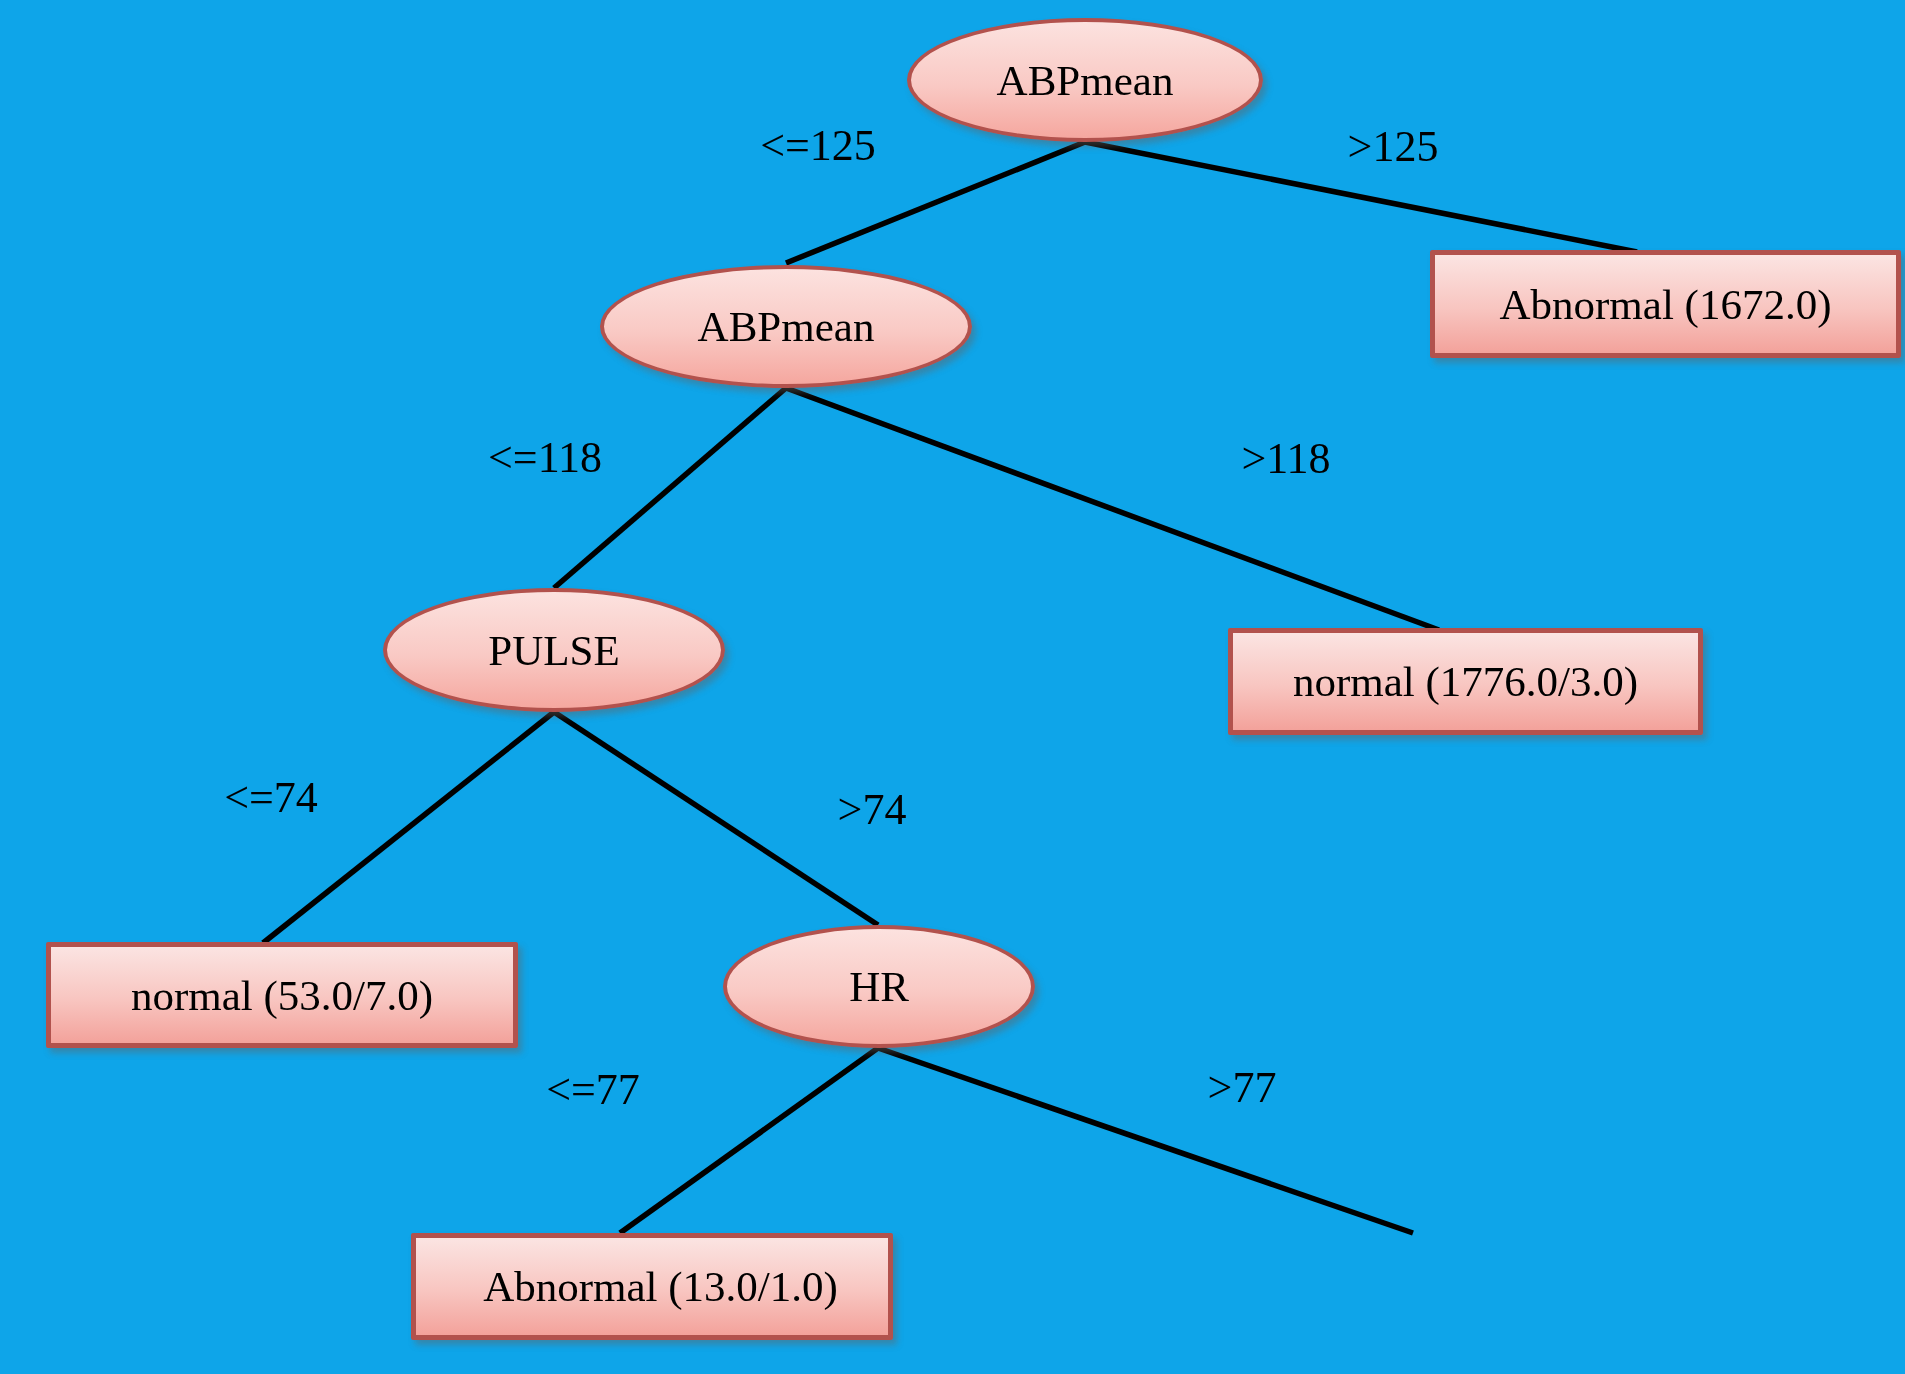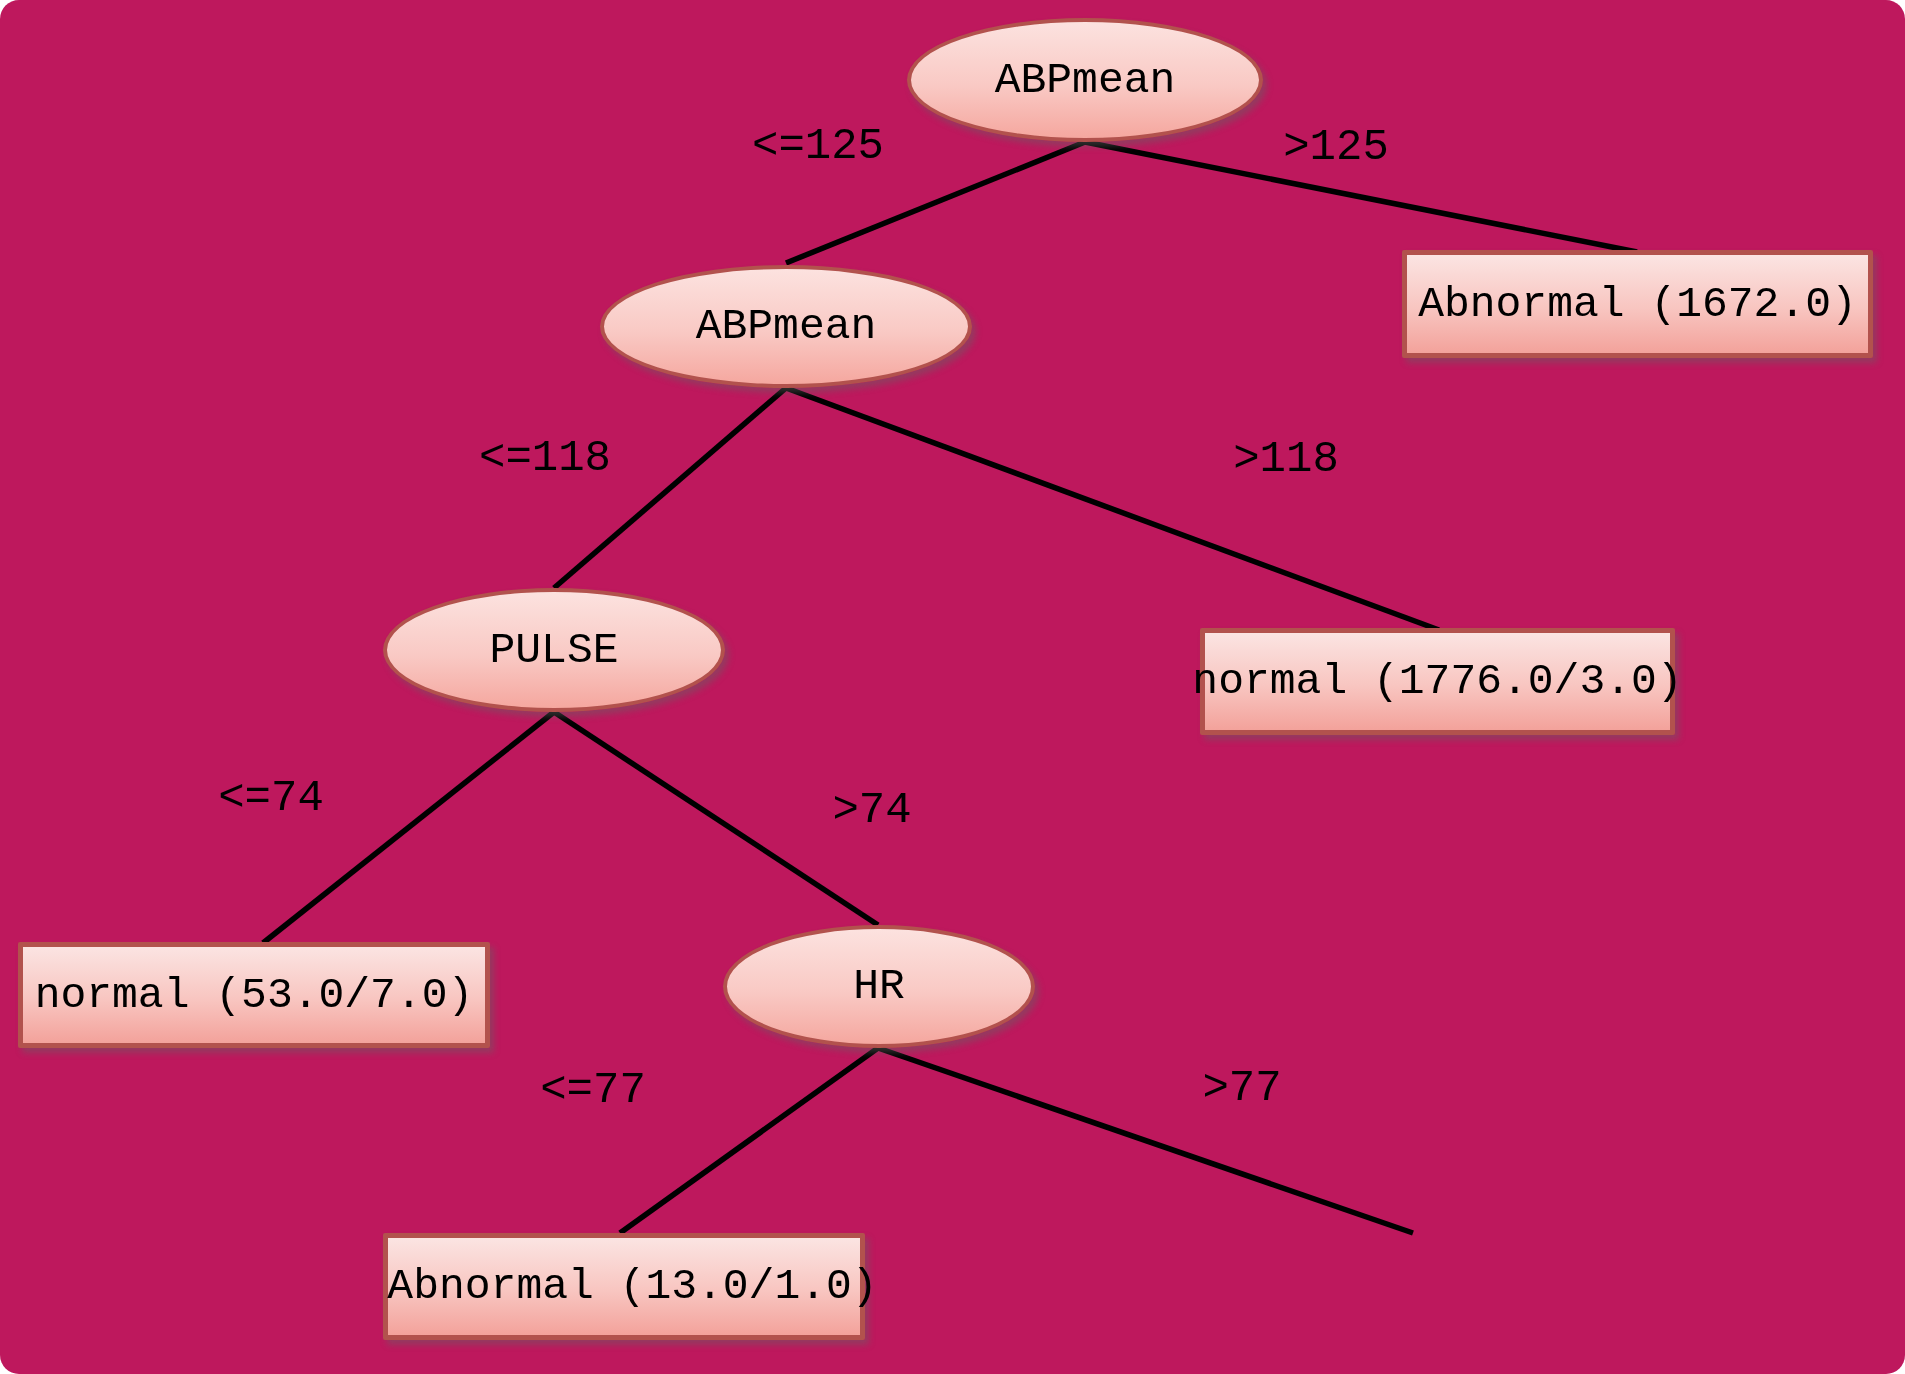--- a/index.html
+++ b/index.html
@@ -4,25 +4,24 @@
 <style>
   html, body {
     margin: 0;
     padding: 0;
     background: #ffffff;
   }
   #canvas {
     position: relative;
     width: 1905px;
     height: 1374px;
-    background: #be185d;
-    font-family: Liberation Mono, monospace;
+    background: #0ea5e9;
+    font-family: Liberation Serif, serif;
     color: #000000;
     overflow: hidden;
-    border-radius: 19px;
   }
   #edges-svg {
     position: absolute;
     left: 0;
     top: 0;
     width: 1905px;
     height: 1374px;
   }
   #edges-svg line {
     stroke: #000000;
@@ -44,20 +43,21 @@
     border-radius: 50%;
     background: linear-gradient(to bottom, #fce2df 0%, #f9c9c4 55%, #f5a79f 100%);
     box-shadow: 4px 5px 6px rgba(100,100,100,0.45);
   }
   .leaf {
     border: 5px solid #b2524d;
     border-radius: 2px;
     background: linear-gradient(to bottom, #fcе9e7 0%, #fbe4e2 5%, #f8c5c0 55%, #f3a29b 100%);
     background: linear-gradient(to bottom, #fbe4e2 0%, #f8c5c0 55%, #f3a29b 100%);
     box-shadow: 4px 5px 6px rgba(100,100,100,0.45);
+    margin-left: 28px;
   }
   .edge-label {
     position: absolute;
     transform: translate(-50%, -50%);
     font-size: 44px;
     line-height: 1;
     white-space: nowrap;
   }
 </style>
 </head>
@@ -103,21 +103,21 @@
   <div class="node leaf" style="left:18px;   top:942px;  width:472px; height:106px;">
     <span>normal (53.0/7.0)</span>
   </div>
 
   <div class="node leaf" style="left:383px;  top:1233px; width:482px; height:107px;padding-left:17px;">
     <span>Abnormal (13.0/1.0)</span>
   </div>
 
 
   <div class="edge-label" style="left:792px;  top:146px;margin-left:26px;">&lt;=125</div>
-  <div class="edge-label" style="left:1336px; top:147px;text-align:center;">&gt;125</div>
+  <div class="edge-label" style="left:1393px; top:147px;text-align:center;">&gt;125</div>
   <div class="edge-label" style="left:545px;  top:458px;">&lt;=118</div>
   <div class="edge-label" style="left:1286px; top:459px;">&gt;118</div>
   <div class="edge-label" style="left:271px;  top:798px;">&lt;=74</div>
   <div class="edge-label" style="left:872px;  top:810px;">&gt;74</div>
   <div class="edge-label" style="left:593px;  top:1090px;">&lt;=77</div>
   <div class="edge-label" style="left:1242px; top:1088px;">&gt;77</div>
 
 </div>
 
 </body></html>

